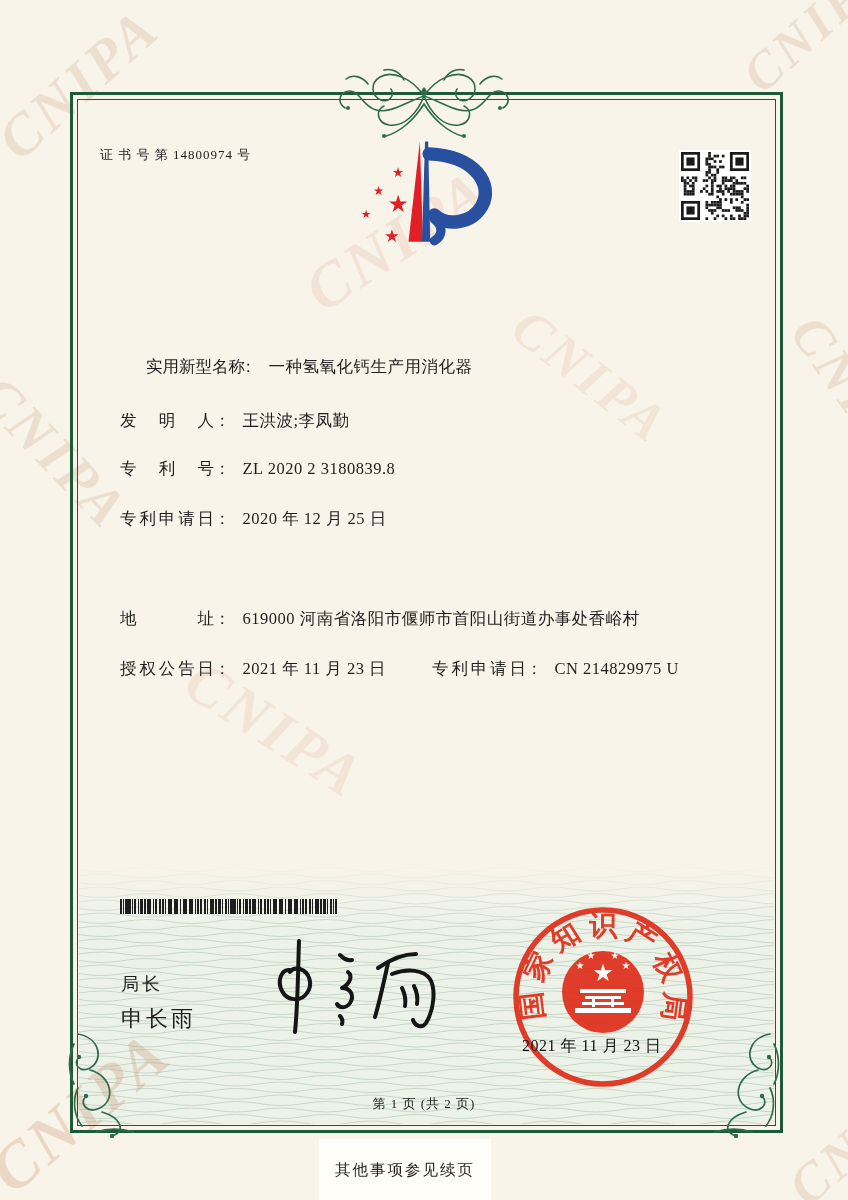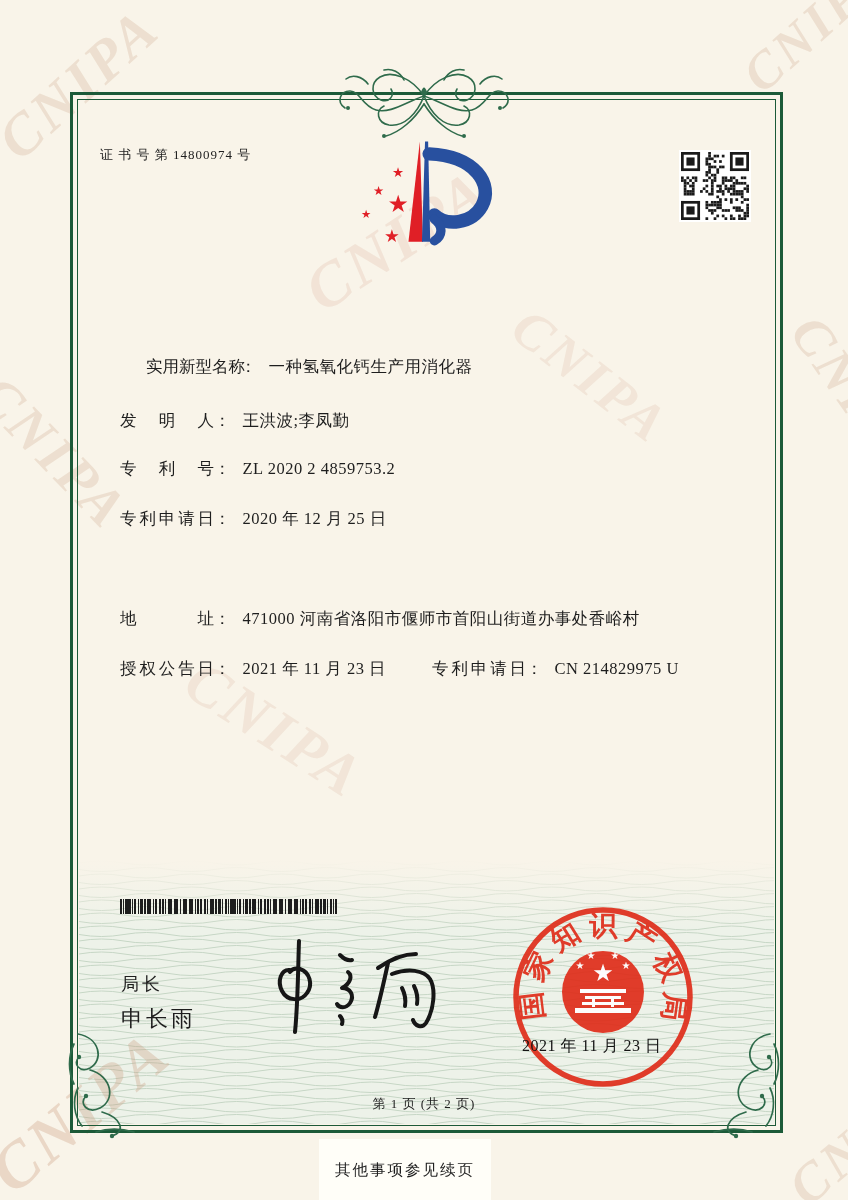--- a/index.html
+++ b/index.html
@@ -332,27 +332,27 @@
     </svg>
 
 
   <div class="frow" style="top:356px;margin-left:26px;">
     <span class="flabel">实用新型名称</span><span>：</span><span class="fvalue">一种氢氧化钙生产用消化器</span>
   </div>
   <div class="frow" style="top:410px;">
     <span class="flabel">发明人</span><span>：</span><span class="fvalue">王洪波;李凤勤</span>
   </div>
   <div class="frow" style="top:458px;">
-    <span class="flabel">专利号</span><span>：</span><span class="fvalue">ZL 2020 2 4859753.2</span>
+    <span class="flabel">专利号</span><span>：</span><span class="fvalue">ZL 2020 2 3180839.8</span>
   </div>
   <div class="frow" style="top:508px;">
     <span class="flabel">专利申请日</span><span>：</span><span class="fvalue">2020 年 12 月 25 日</span>
   </div>
   <div class="frow" style="top:608px;">
-    <span class="flabel">地址</span><span>：</span><span class="fvalue">471000 河南省洛阳市偃师市首阳山街道办事处香峪村</span>
+    <span class="flabel">地址</span><span>：</span><span class="fvalue">619000 河南省洛阳市偃师市首阳山街道办事处香峪村</span>
   </div>
   <div class="frow" style="top:658px;">
     <span class="flabel">授权公告日</span><span>：</span><span class="fvalue">2021 年 11 月 23 日</span>
     <span class="grant2">
       <span class="flabel">专利申请日</span><span>：</span><span class="fvalue">CN 214829975 U</span>
     </span>
   </div>
 
 
   <div class="barcode"></div>

